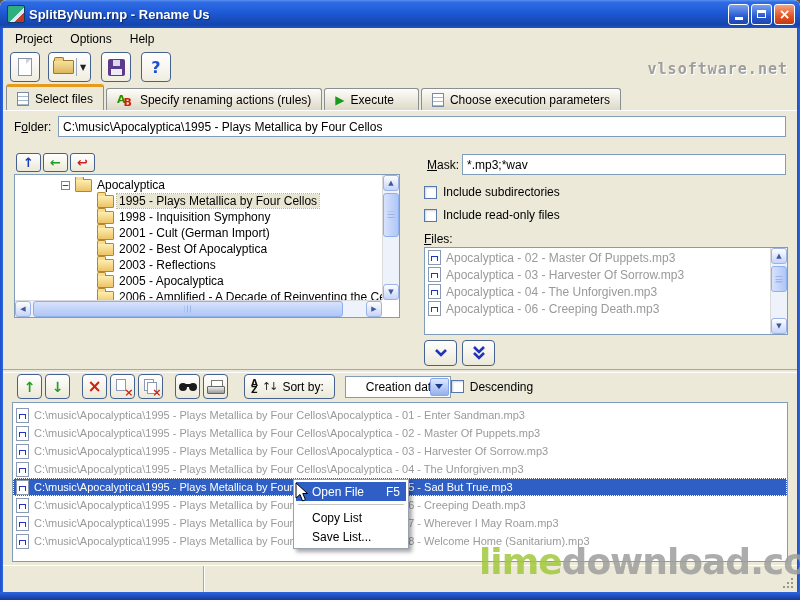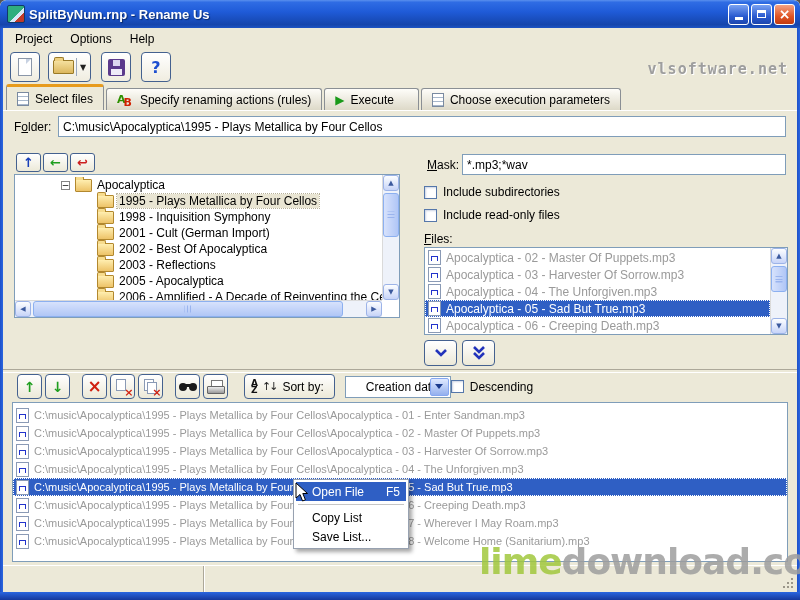--- a/index.html
+++ b/index.html
@@ -300,24 +300,20 @@
             <span>Apocalyptica - 02 - Master Of Puppets.mp3</span>
           </div>
         <div class="frow">
             <span class="audio-icon"></span>
             <span>Apocalyptica - 03 - Harvester Of Sorrow.mp3</span>
           </div>
         <div class="frow">
             <span class="audio-icon"></span>
             <span>Apocalyptica - 04 - The Unforgiven.mp3</span>
           </div>
-        <div class="frow sel">
-            <span class="audio-icon"></span>
-            <span>Apocalyptica - 05 - Sad But True.mp3</span>
-          </div>
         <div class="frow">
             <span class="audio-icon"></span>
             <span>Apocalyptica - 06 - Creeping Death.mp3</span>
           </div>
       </div>
       <div class="vscroll" style="bottom:0">
         <span class="sbtn" style="top:0;right:0">▲</span>
         <span class="sthumb" style="top:18px;right:0;width:16px;height:26px"></span>
         <span class="sbtn" style="bottom:0;right:0">▼</span>
       </div>

